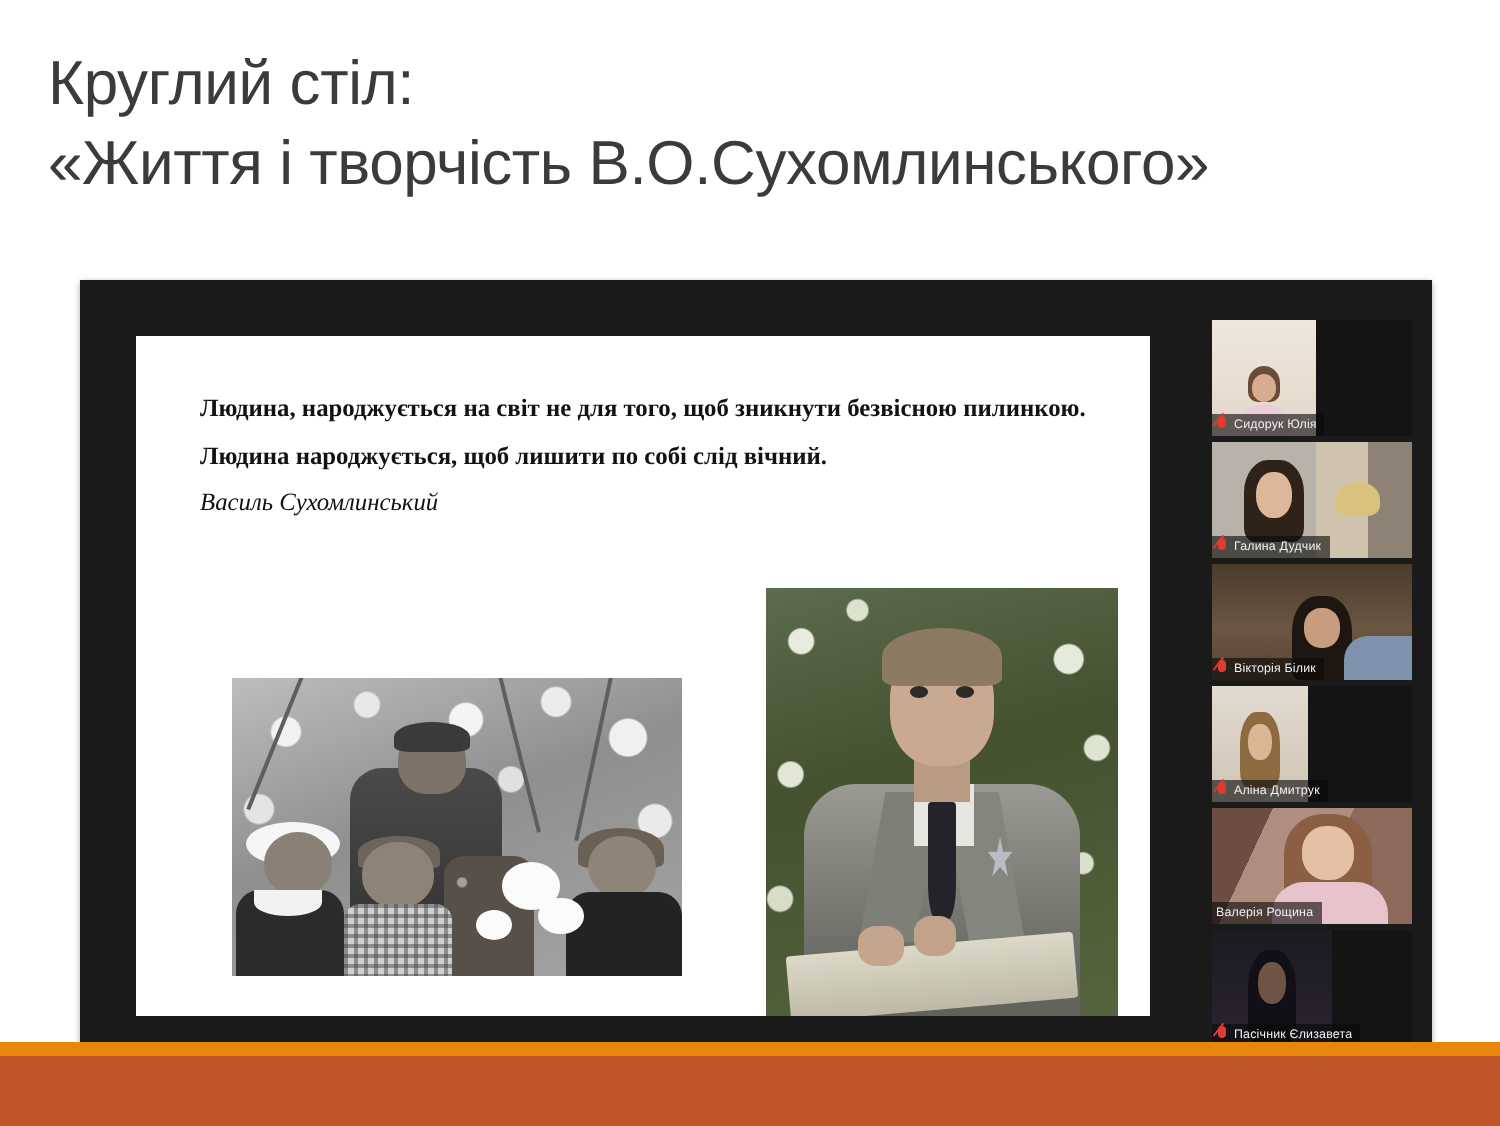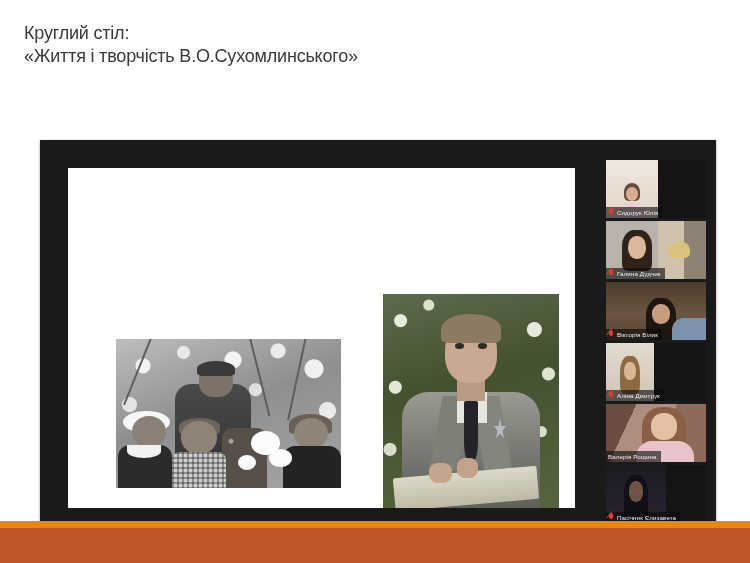--- a/index.html
+++ b/index.html
@@ -16,21 +16,21 @@
     position: relative;
   }
 
   
   .slide-title {
     position: absolute;
     left: 24px;
     top: 22px;
     width: 700px;
     color: #3b3b3b;
-    font-size: 18px;
+    font-size: 31px;
     line-height: 1.28;
     font-weight: 400;
     letter-spacing: -0.2px;
     white-space: pre-line;
   }
 
   
   .band-orange-bright {
     position: absolute;
     left: 0;
@@ -459,20 +459,25 @@
 </head>
 <body>
 
 <div class="slide-title">Круглий стіл:
 «Життя і творчість В.О.Сухомлинського»</div>
 
 <div class="meeting-window">
 
   <div class="shared-screen">
 
+    <div class="quote-block">
+      <p class="quote-line">Людина, народжується на світ не для того, щоб зникнути безвісною пилинкою.</p>
+      <p class="quote-line second">Людина народжується, щоб лишити по собі слід вічний.</p>
+      <p class="quote-author">Василь Сухомлинський</p>
+    </div>
 
     <div class="photo-bw">
       <div class="foliage"></div>
       <div class="branch b1"></div>
       <div class="branch b2"></div>
       <div class="branch b3"></div>
       <div class="man-body"></div>
       <div class="man-head"></div>
       <div class="man-hair"></div>
       <div class="girl-m-body"></div>

